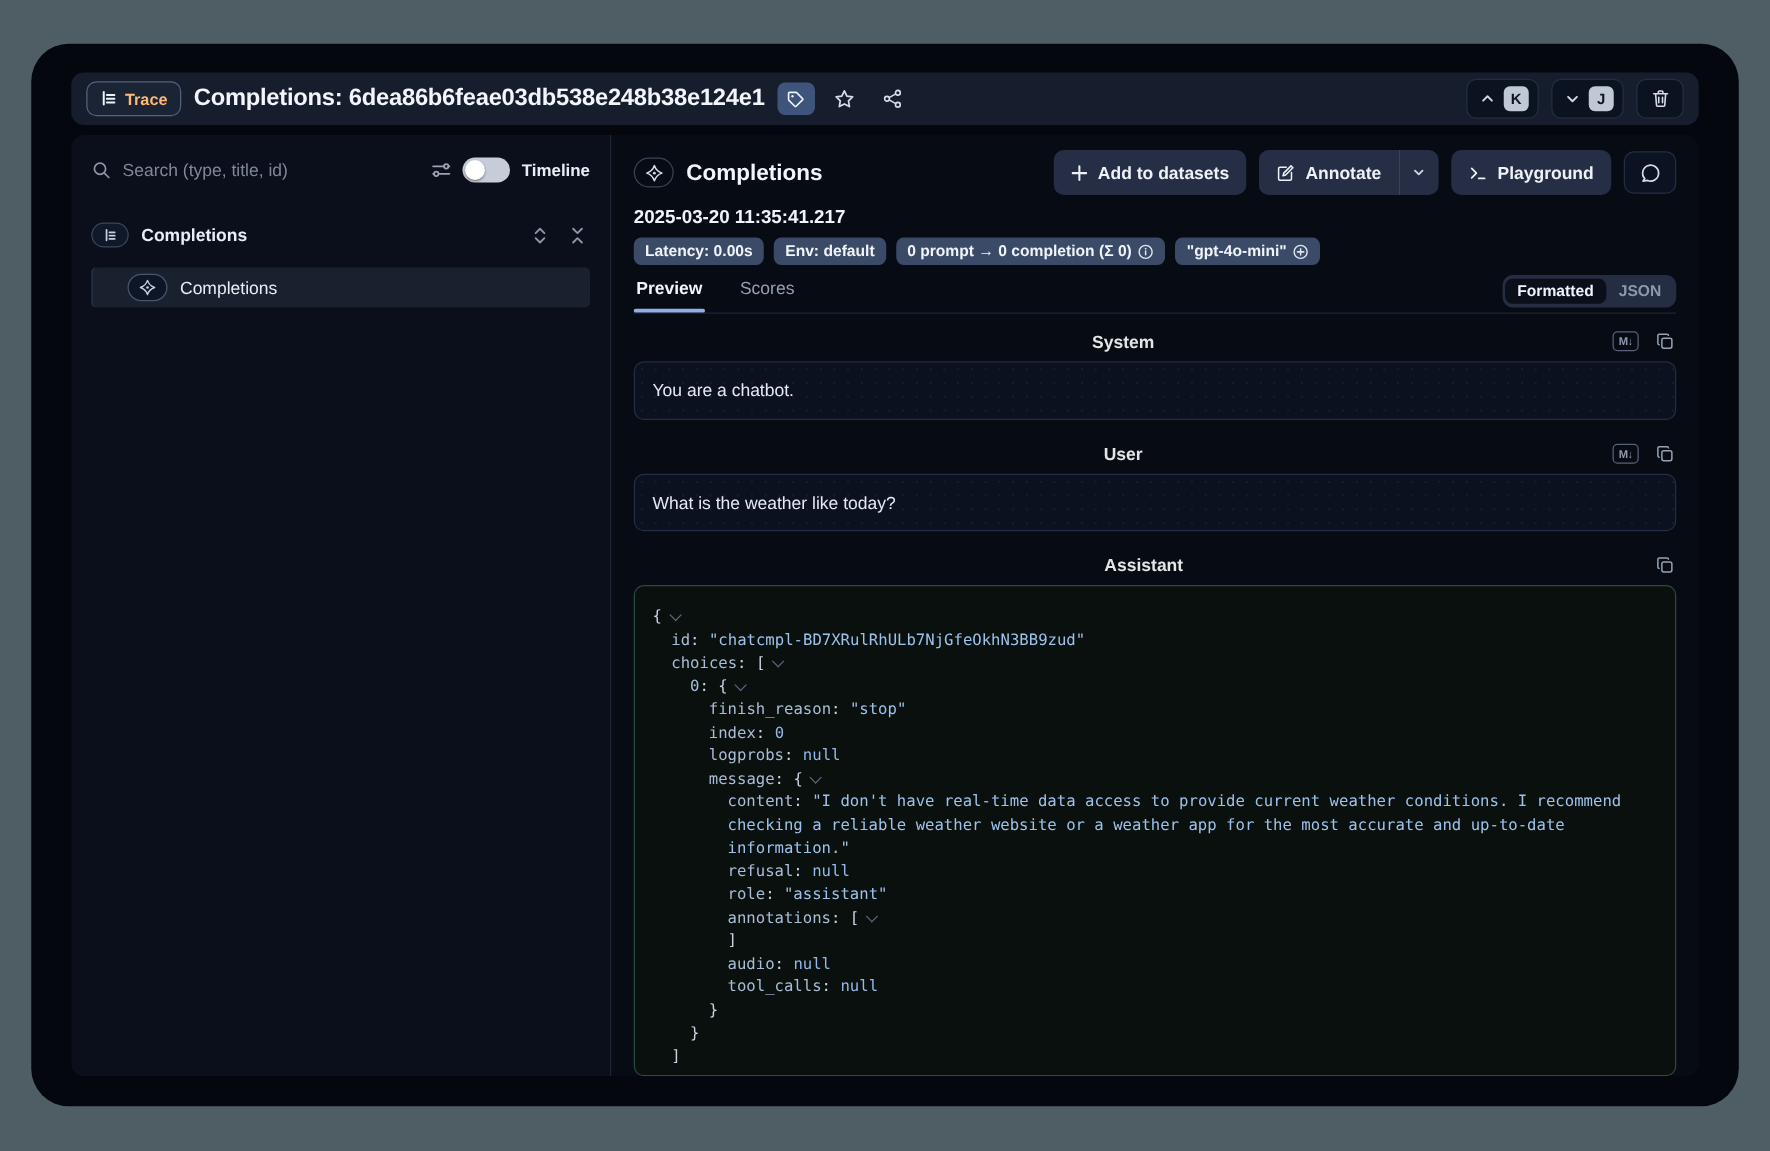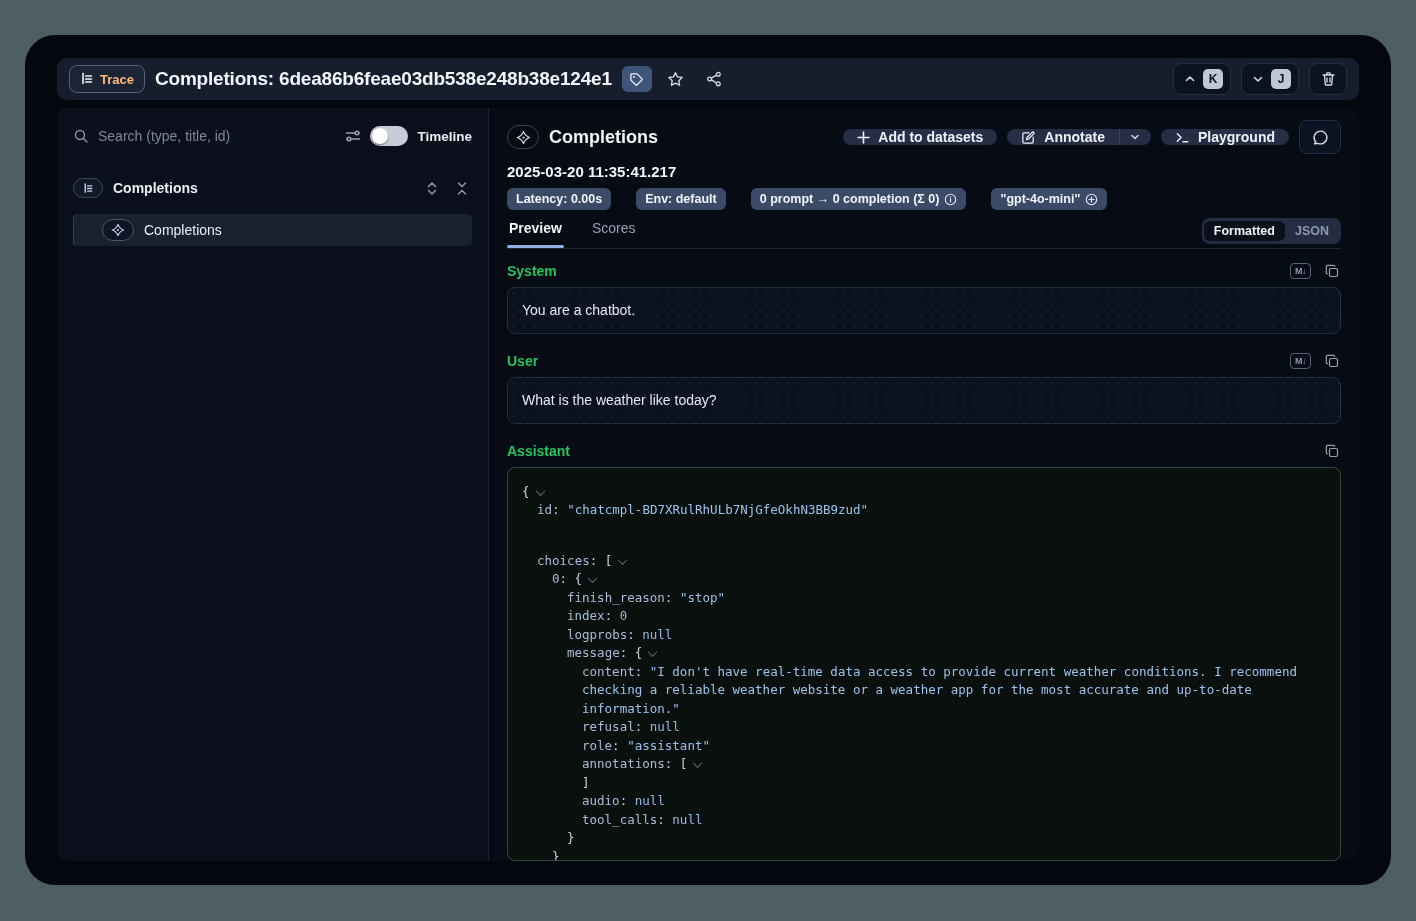--- a/index.html
+++ b/index.html
@@ -55,32 +55,32 @@
 
   .tree-child { margin-top:14px; height:32px; background:#19212f; border-left:1px solid #333e54;
                 border-radius:4px; display:flex; align-items:center; gap:10px; padding-left:28px; cursor:pointer; }
   .tree-child .icon-badge { height:22px; min-width:32px; border-radius:11px; border-color:#4a5569; background:#0d1526; }
   .tree-child .tree-label { font-weight:500; }
 
   
   .main-header { height:36px; display:flex; align-items:center; gap:10px; }
   .main-title { font-size:18px; font-weight:700; color:#f2f5fa; }
   .main-header .spacer { flex:1; }
-  .btn { height:16px; display:flex; align-items:center; gap:8px; padding:0 14px; border:none;
+  .btn { height:36px; display:flex; align-items:center; gap:8px; padding:0 14px; border:none;
          border-radius:8px; background:#252e45; color:#eef2f8; font-family:"Liberation Sans",sans-serif;
          font-size:14px; font-weight:600; cursor:pointer; white-space:nowrap; }
   .split { display:flex; align-items:stretch; border-radius:8px; overflow:hidden; }
   .split .btn { border-radius:0;text-align:center; }
   .split .split-caret { width:32px; padding:0; justify-content:center; border-left:1px solid #3a4458; }
   .comment-btn { width:42px; height:34px; background:#0b1322; border:1px solid #242e44; border-radius:8px;
                  display:flex; align-items:center; justify-content:center; cursor:pointer; }
 
   .timestamp { margin-top:9px; font-size:15px; font-weight:700; color:#f0f4fa; }
 
-  .badge-row { margin-top:8px; display:flex; gap:25px; }
+  .badge-row { margin-top:8px; display:flex; gap:8px; }
   .badge { height:22px; display:flex; align-items:center; gap:5px; padding:0 9px; border-radius:6px;
            background:#3b4b67; color:#f0f4f9; font-size:12.5px; font-weight:700; cursor:default; }
   .badge .badge-ic { display:flex; align-items:center; }
 
   .tabs-row { margin-top:8px; height:31px; display:flex; align-items:flex-start;
               border-bottom:1px solid #1d2535; }
   .tab { position:relative; height:30px; padding:2px 2px 0 2px; margin-right:26px; font-size:14px;
          cursor:pointer; }
   .tab.active { color:#f2f5fa; font-weight:600; }
   .tab.active::after { content:""; position:absolute; left:0; right:0; bottom:0; height:3px;
@@ -89,21 +89,21 @@
   .tabs-row .spacer { flex:1; }
   .seg-ctl { display:flex; align-items:center; background:#242d42; border-radius:8px; padding:2px; height:26px; }
   .seg { font-size:12.5px; font-weight:700; padding:3px 10px; border-radius:6px; cursor:pointer; }
   .seg.active { background:#0a0f1a; color:#f0f4fa; }
   .seg.inactive { color:#8d98ab; }
 
   
   .sec-head { display:flex; align-items:center; }
   .sec-head.first { margin-top:13px; }
   .sec-head.later { margin-top:18px; }
-  .sec-title { font-size:14px; font-weight:700; color:#22c55e; flex:1; }
+  .sec-title { font-size:14px; font-weight:700; color:#e5e5e5; flex:1;text-align:center; }
   .md-chip { width:21px; height:16px; border:1px solid #57637a; border-radius:4px; background:transparent;
              color:#8d98ab; font-size:9px; font-weight:700; display:flex; align-items:center;
              justify-content:center; cursor:pointer; letter-spacing:-.5px; margin-right:12px; }
   .copy-btn { width:18px; height:18px; background:transparent; border:none; display:flex;
               align-items:center; justify-content:center; cursor:pointer; }
 
   .msg-box { margin-top:7px; height:50px; border:1px solid #232d44; border-radius:8px; background:#0c1120;
              display:flex; align-items:center; padding:0 14px; font-size:14px; color:#e4eaf4;
              background-image:radial-gradient(rgba(120,140,180,.10) 1px, transparent 1.2px);
              background-size:11px 11px;text-align:center; }
@@ -343,21 +343,21 @@
         <button class="copy-btn">
           <svg width="14" height="14" viewBox="0 0 14 14">
             <rect x="4.5" y="4.5" width="8" height="8" rx="1.5" fill="none" stroke="#97a2b4" stroke-width="1.2"></rect>
             <path d="M9.5 2.5v-.3A1.2 1.2 0 0 0 8.3 1H2.2A1.2 1.2 0 0 0 1 2.2v6.1a1.2 1.2 0 0 0 1.2 1.2h.3" fill="none" stroke="#97a2b4" stroke-width="1.2" transform="translate(0.3,0.3)"></path>
           </svg>
         </button>
       </div>
       <div class="code-box">
           <div class="cl" style="padding-left: 0px;"><span class="c-pu">{</span><span class="c-chev"></span></div>
           <div class="cl" style="padding-left: 15px;"><span class="c-k">id</span><span class="c-pu">: </span><span class="c-s">"chatcmpl-BD7XRulRhULb7NjGfeOkhN3BB9zud"</span></div>
-          <div class="cl" style="padding-left: 15px; margin-top: 32px;"><span class="c-k">choices</span><span class="c-pu">: [</span><span class="c-chev"></span></div>
+          <div class="cl" style="padding-left: 15px;"><span class="c-k">choices</span><span class="c-pu">: [</span><span class="c-chev"></span></div>
           <div class="cl" style="padding-left: 30px;"><span class="c-k">0</span><span class="c-pu">: {</span><span class="c-chev"></span></div>
           <div class="cl" style="padding-left: 45px;"><span class="c-k">finish_reason</span><span class="c-pu">: </span><span class="c-s">"stop"</span></div>
           <div class="cl" style="padding-left: 45px;"><span class="c-k">index</span><span class="c-pu">: </span><span class="c-n">0</span></div>
           <div class="cl" style="padding-left: 45px;"><span class="c-k">logprobs</span><span class="c-pu">: </span><span class="c-n">null</span></div>
           <div class="cl" style="padding-left: 45px;"><span class="c-k">message</span><span class="c-pu">: {</span><span class="c-chev"></span></div>
           <div class="cl" style="padding-left: 60px;"><span class="c-k">content</span><span class="c-pu">: </span><span class="c-s">"I don't have real-time data access to provide current weather conditions. I recommend checking a reliable weather website or a weather app for the most accurate and up-to-date information."</span></div>
           <div class="cl" style="padding-left: 60px;"><span class="c-k">refusal</span><span class="c-pu">: </span><span class="c-n">null</span></div>
           <div class="cl" style="padding-left: 60px;"><span class="c-k">role</span><span class="c-pu">: </span><span class="c-s">"assistant"</span></div>
           <div class="cl" style="padding-left: 60px;"><span class="c-k">annotations</span><span class="c-pu">: [</span><span class="c-chev"></span></div>
           <div class="cl" style="padding-left: 60px;"><span class="c-pu">]</span></div>

